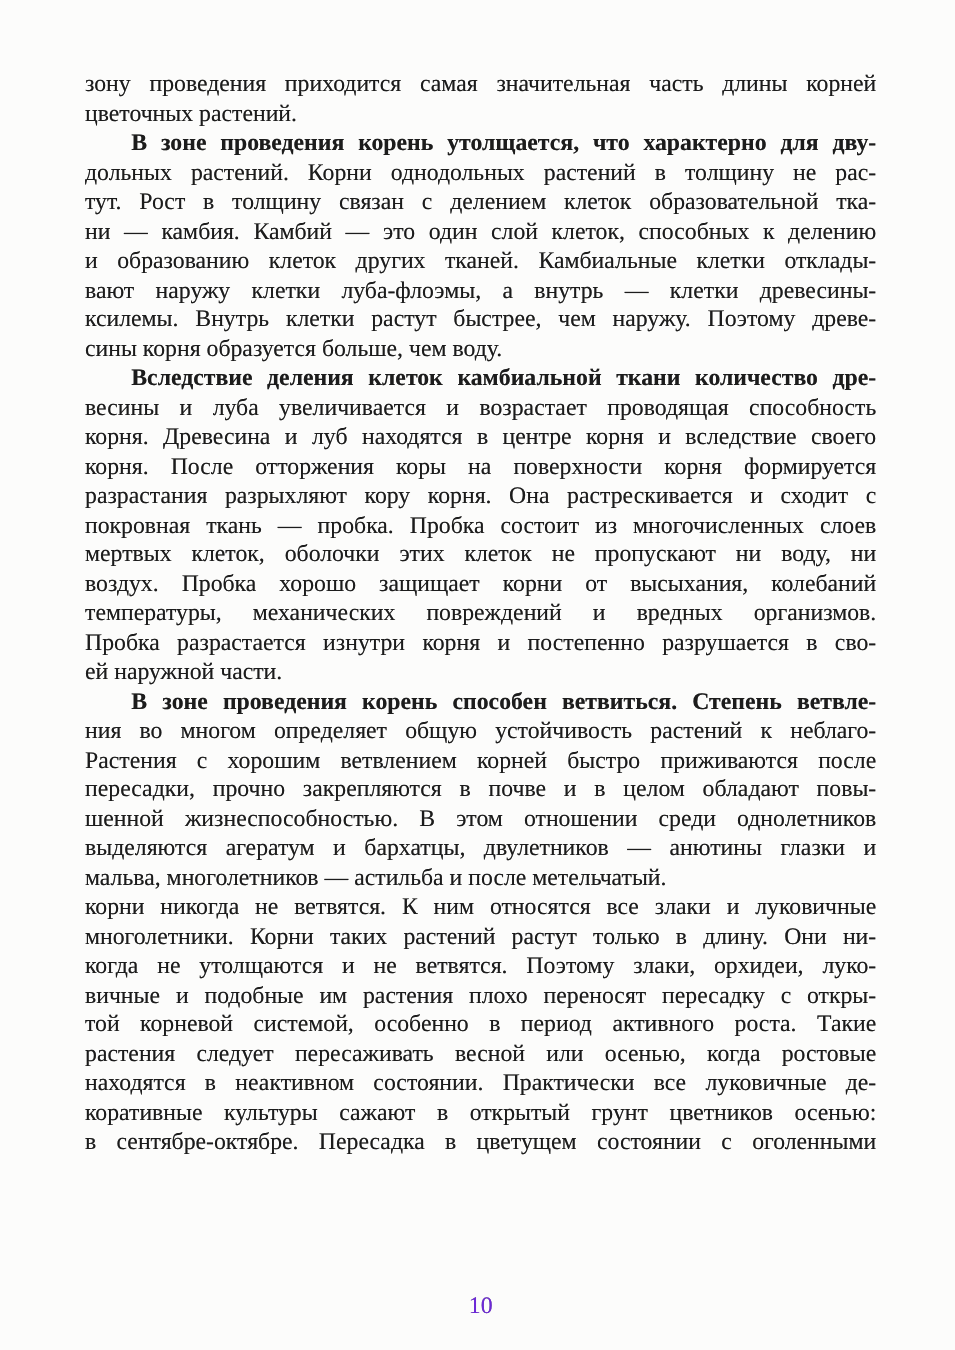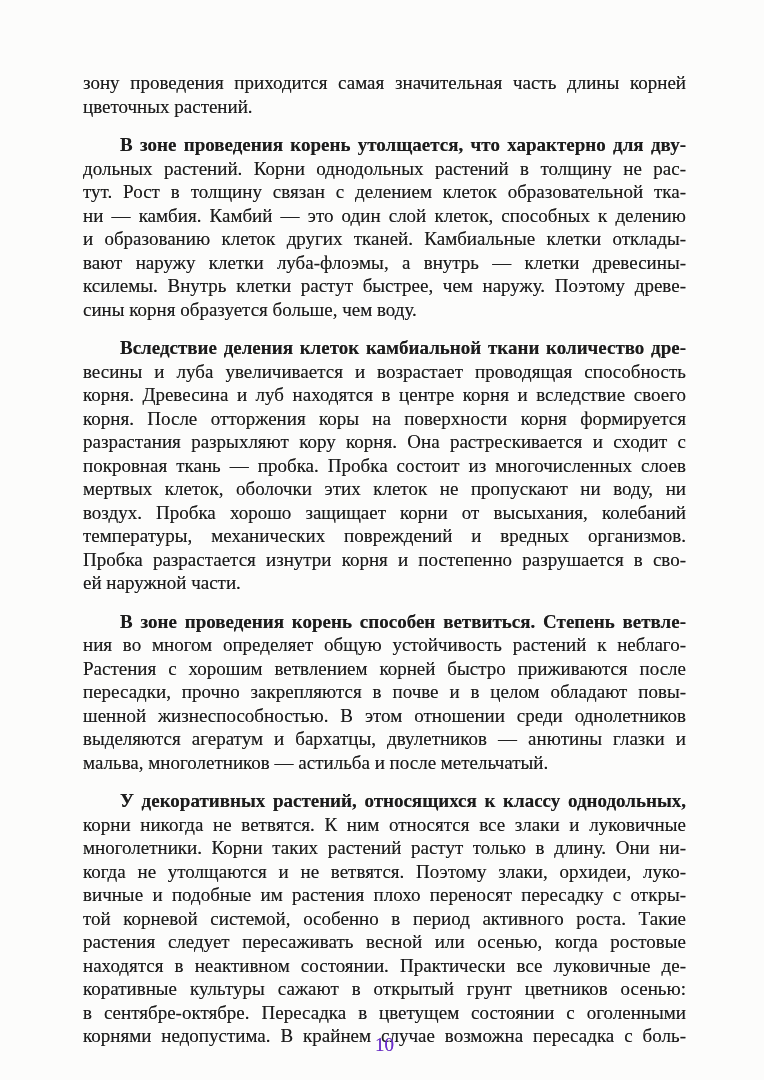--- a/index.html
+++ b/index.html
@@ -22,21 +22,21 @@
     position: absolute;
     left: 68px;
     top: 56px;
     width: 633px;
     color: #1c1c1c;
     font-size: 19px;
     line-height: 23.5px;
     text-shadow: 0 0 0.4px rgba(20,20,20,0.55);
   }
   .paragraph {
-    margin: 15px;
+    margin: 0;
     padding: 0;
   }
   .line {
     text-align: justify;
     text-align-last: justify;
     white-space: normal;
   }
   .line.first-indent {
     padding-left: 37px;
     font-weight: bold;
@@ -90,27 +90,25 @@
       <div class="paragraph">
         <div class="line first-indent">В зоне проведения корень способен ветвиться. Степень ветвле-</div>
         <div class="line">ния во многом определяет общую устойчивость растений к неблаго-</div>
         <div class="line">Растения с хорошим ветвлением корней быстро приживаются после</div>
         <div class="line">пересадки, прочно закрепляются в почве и в целом обладают повы-</div>
         <div class="line">шенной жизнеспособностью. В этом отношении среди однолетников</div>
         <div class="line">выделяются агератум и бархатцы, двулетников — анютины глазки и</div>
         <div class="line para-end">мальва, многолетников — астильба и после метельчатый.</div>
       </div>
       <div class="paragraph">
-        <div class="line first-indent">У декоративных растений, относящихся к классу однодольных,</div>
         <div class="line">корни никогда не ветвятся. К ним относятся все злаки и луковичные</div>
         <div class="line">многолетники. Корни таких растений растут только в длину. Они ни-</div>
         <div class="line">когда не утолщаются и не ветвятся. Поэтому злаки, орхидеи, луко-</div>
         <div class="line">вичные и подобные им растения плохо переносят пересадку с откры-</div>
         <div class="line">той корневой системой, особенно в период активного роста. Такие</div>
         <div class="line">растения следует пересаживать весной или осенью, когда ростовые</div>
         <div class="line">находятся в неактивном состоянии. Практически все луковичные де-</div>
         <div class="line">коративные культуры сажают в открытый грунт цветников осенью:</div>
         <div class="line">в сентябре-октябре. Пересадка в цветущем состоянии с оголенными</div>
-        <div class="line">корнями недопустима. В крайнем случае возможна пересадка с боль-</div>
       </div>
     </div>
   <div class="page-number">10</div>
 </div>
 
 </body></html>

